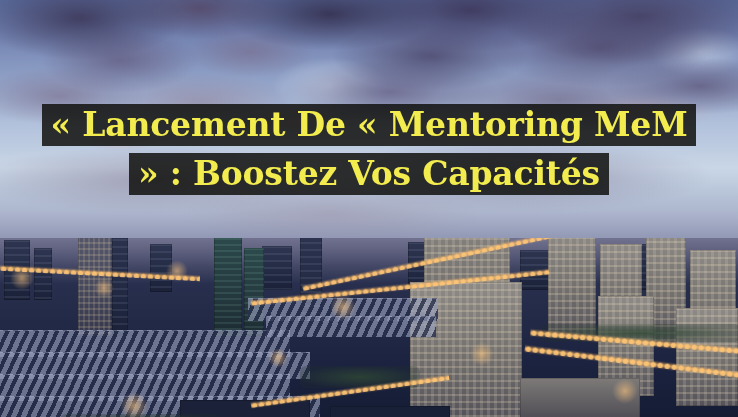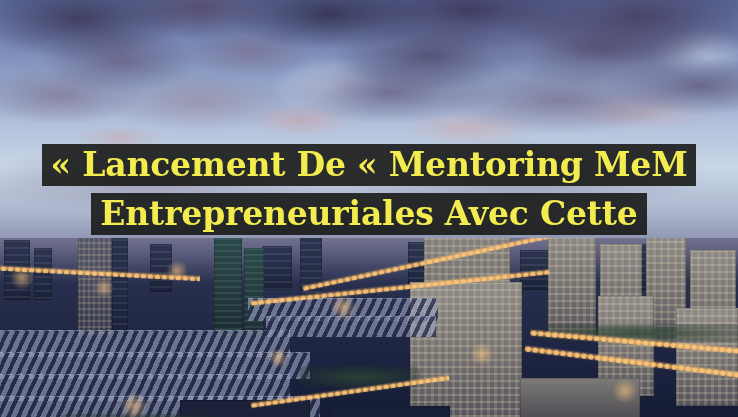--- a/index.html
+++ b/index.html
@@ -172,21 +172,20 @@
     background: radial-gradient(ellipse at 50% 50%, rgba(46,70,52,.85) 0%, rgba(30,46,40,.25) 75%);
     border-radius: 6px;
   }
 
   
   .headline {
     position: absolute;
     left: 0; top: 104px;
     width: 738px;
     text-align: center;
-    margin-top: 40px;
   }
   .hl-line {
     display: block;
     line-height: 44px;
     white-space: nowrap;
   }
   .hl-line > span {
     display: inline-block;
     padding: 0 9px;
     background: rgba(18,17,15,.86);
@@ -276,16 +275,16 @@
     <div class="glow" style="left:166px; top:22px;  width:22px; height:22px;"></div>
     <div class="glow" style="left:330px; top:56px;  width:26px; height:26px;"></div>
     <div class="glow" style="left:470px; top:104px; width:24px; height:24px;"></div>
     <div class="glow" style="left:120px; top:154px; width:28px; height:28px;"></div>
     <div class="glow" style="left:612px; top:140px; width:26px; height:26px;"></div>
     <div class="glow" style="left:268px; top:110px; width:20px; height:20px;"></div>
   </div>
 
   <div class="headline">
     <div class="hl-line"><span>« Lancement De « Mentoring MeM</span></div>
-    <div class="hl-line"><span>Entrepreneuriales Avec Cette</span></div>
+    <div class="hl-line"><span>» : Boostez Vos Capacités</span></div>
   </div>
 
 </div>
 
 </body></html>

